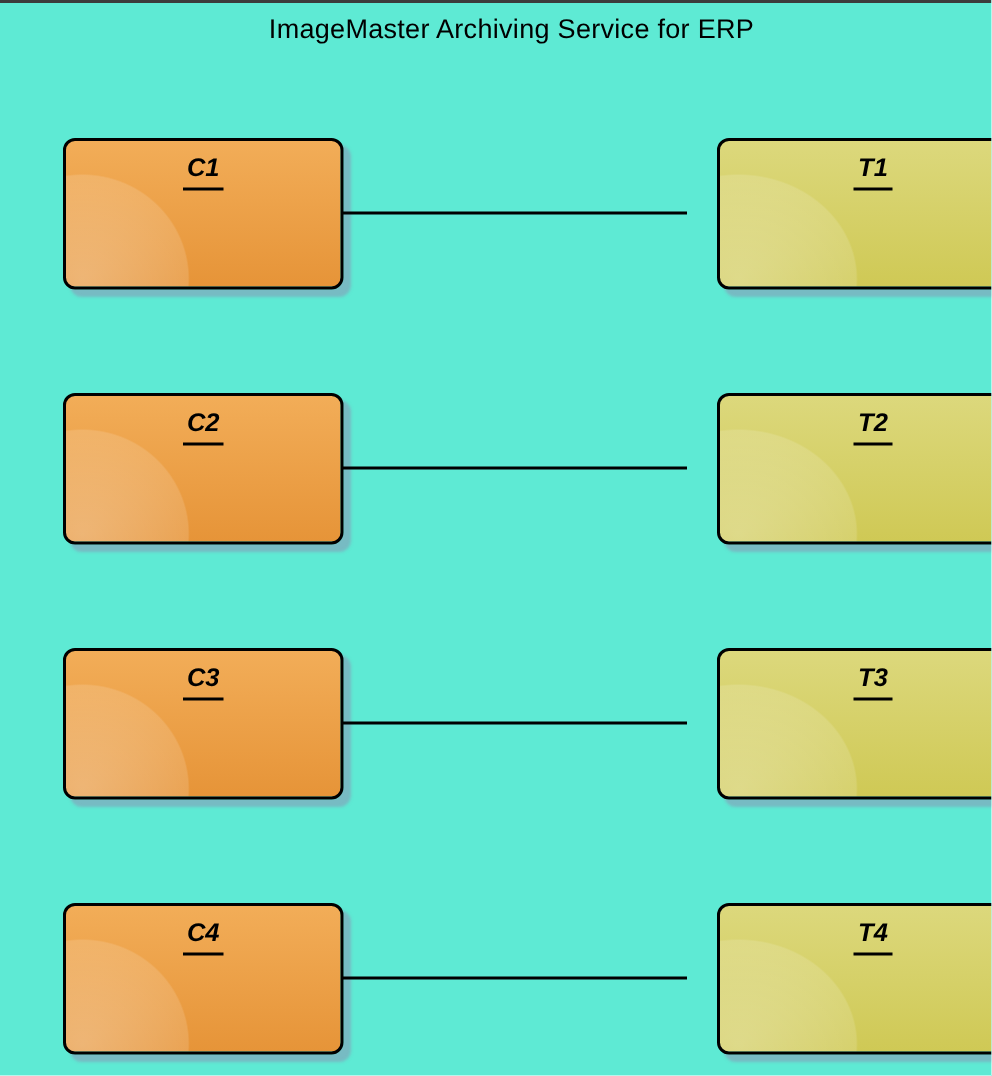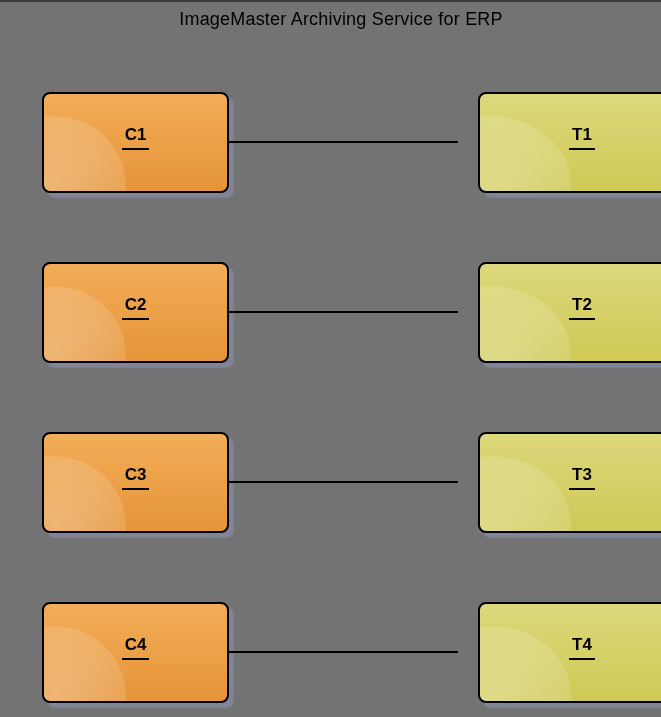--- a/index.html
+++ b/index.html
@@ -5,21 +5,21 @@
   html, body {
     margin: 0;
     padding: 0;
     background: #ffffff;
     font-family: "Liberation Sans", sans-serif;
   }
   .canvas {
     position: relative;
     width: 661px;
     height: 717px;
-    background: #737373;
+    background: #5eead4;
     overflow: hidden;
   }
   .top-rule {
     position: absolute;
     top: 0; left: 0;
     width: 661px; height: 2px;
     background: var(--top-rule, #3c3c3c);
   }
   .title {
     position: absolute;
@@ -32,21 +32,22 @@
     letter-spacing: 0.2px;
   }
   .node {
     position: absolute;
     height: 101px;
     box-sizing: border-box;
     border: 2px solid var(--node-border, #000000);
     border-radius: 8px;
     box-shadow: 5px 5px 2px rgba(140, 148, 180, 0.55);
     text-align: center;
-    padding-top: 31px;
+    padding-top: 8px;
+    font-style: italic;
   }
   .node-left {
     left: 42px;
     width: 187px;
     background:
       radial-gradient(ellipse 62% 115% at 6% 95%,
         rgba(255,255,255,0.30) 0%,
         rgba(255,255,255,0.14) 62%,
         rgba(255,255,255,0) 63%),
       linear-gradient(180deg,

